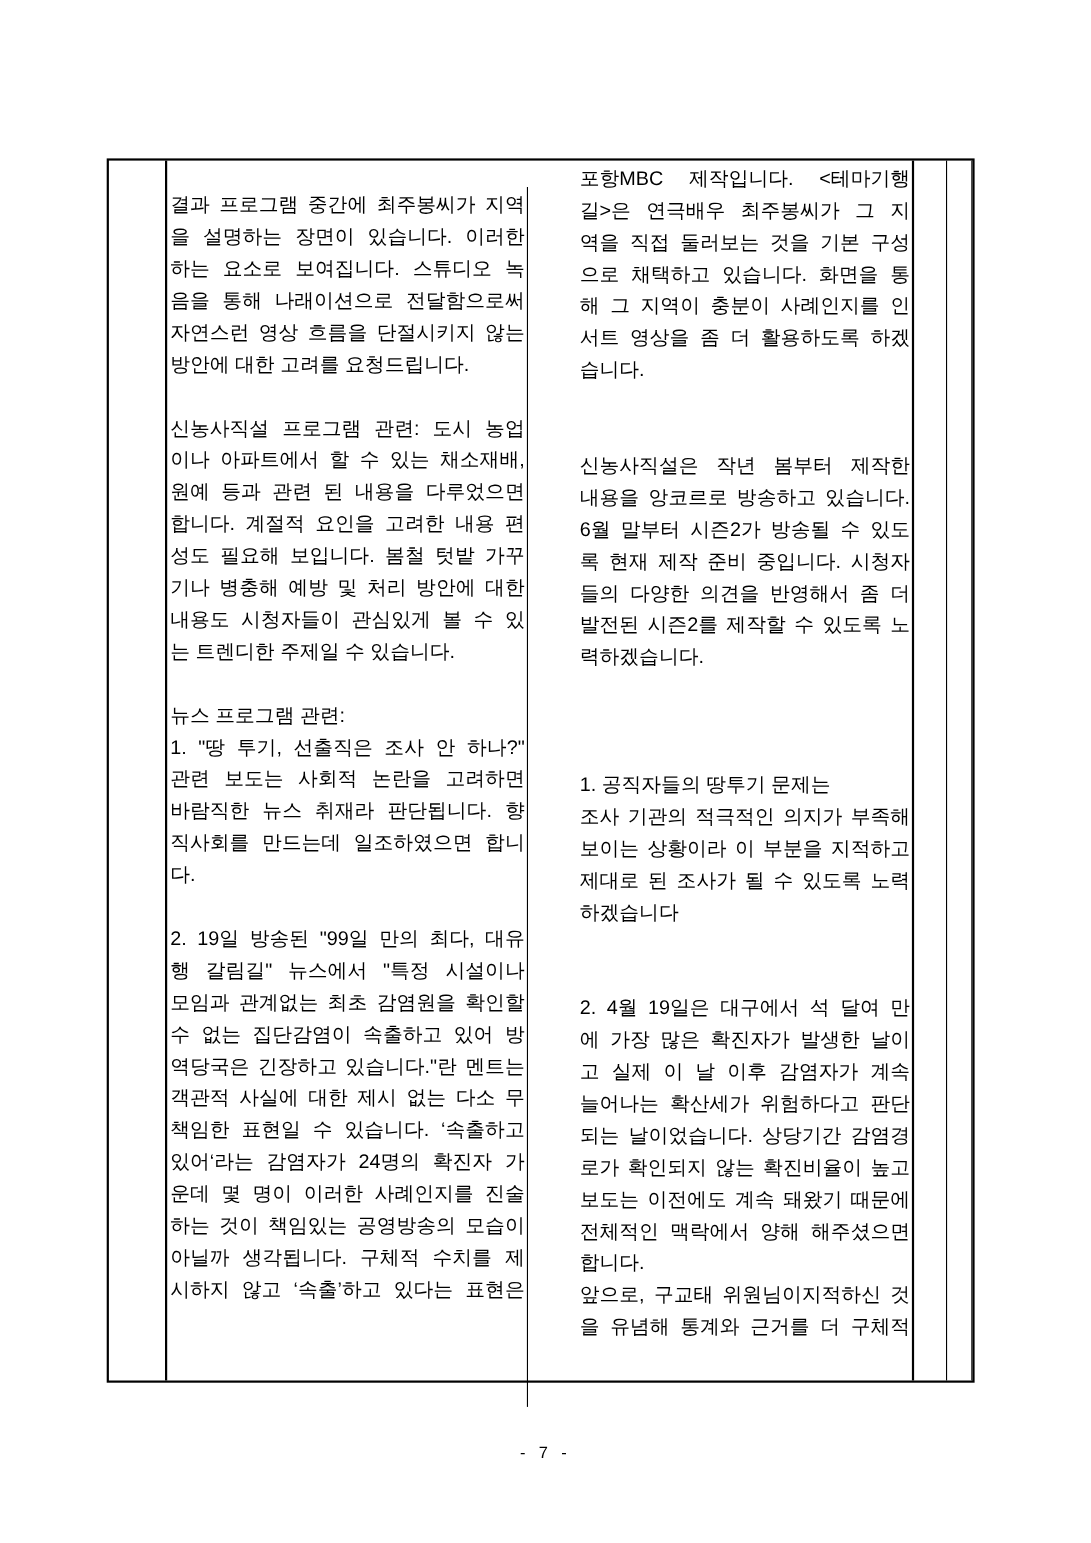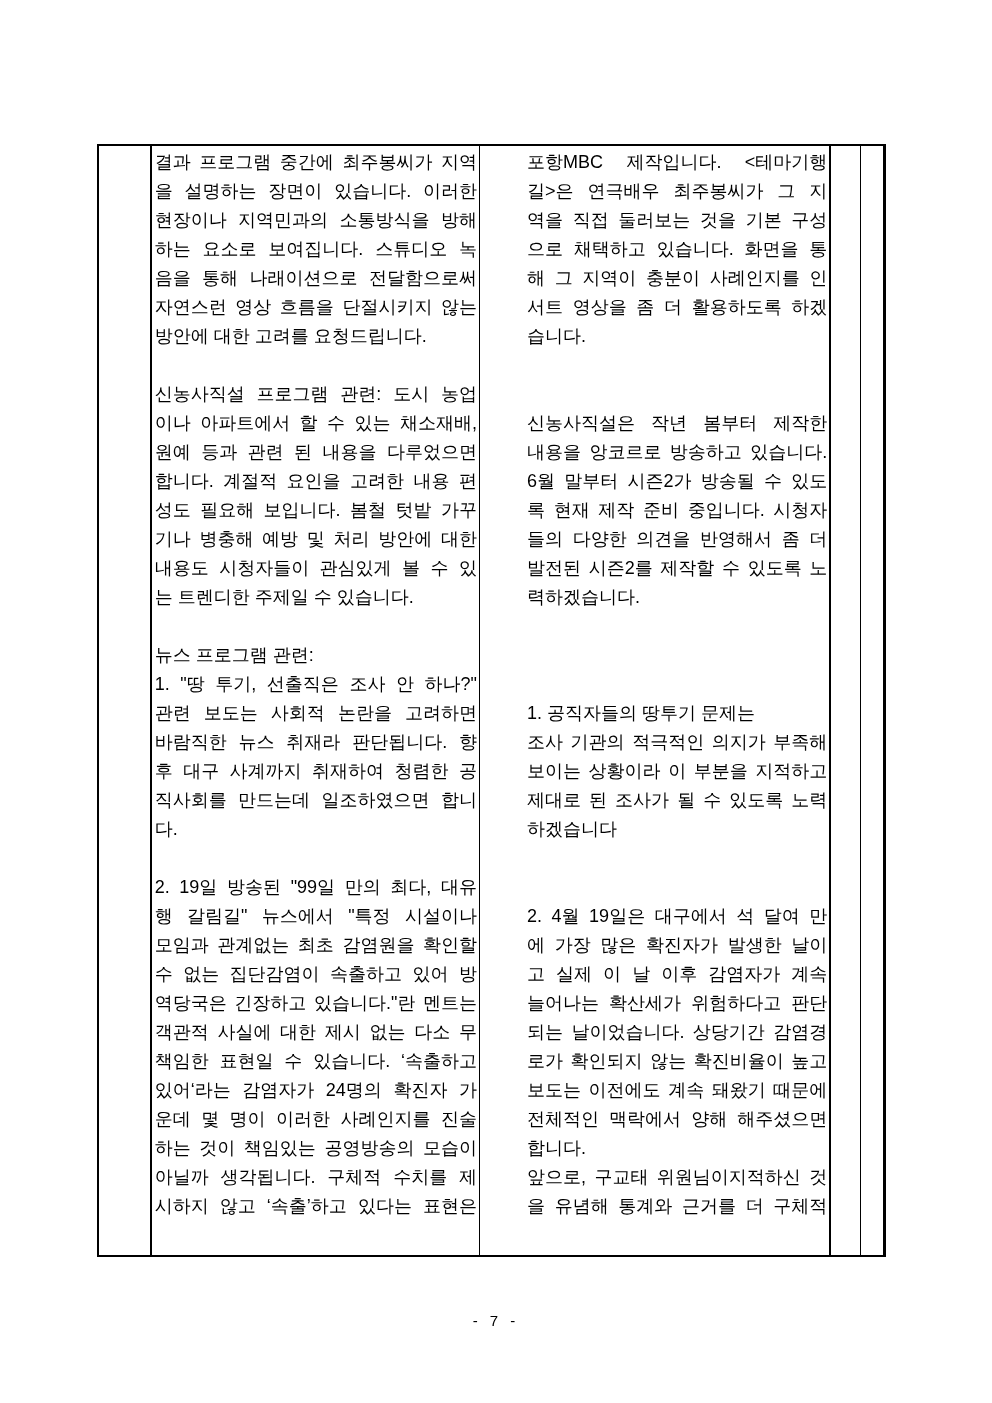--- a/index.html
+++ b/index.html
@@ -35,20 +35,21 @@
     overflow: hidden;
   }
   .col-label {
     width: 55px;
     border-right: 2px solid #000000;
   }
   .col-left {
     width: 343px;
     border-right: 1px solid #000000;
     padding: 2px 2px 0 3px;
+    margin-top: 24px;
   }
   .col-right {
     width: 320px;
     border-right: 2px solid #000000;
     padding: 2px 2px 0 2px;
     margin-left: 45px;
   }
   .col-n1 {
     width: 31px;
     border-right: 1px solid #000000;
@@ -89,40 +90,38 @@
 </style>
 </head>
 <body>
 
 <div class="page">
   <div class="doc-table">
     <div class="col col-label"></div>
     <div class="col col-left" id="col-left">
         <div class="line">결과 프로그램 중간에 최주봉씨가 지역</div>
         <div class="line">을 설명하는 장면이 있습니다. 이러한</div>
-        <div class="line">현장이나 지역민과의 소통방식을 방해</div>
         <div class="line">하는 요소로 보여집니다. 스튜디오 녹</div>
         <div class="line">음을 통해 나래이션으로 전달함으로써</div>
         <div class="line">자연스런 영상 흐름을 단절시키지 않는</div>
         <div class="line endline">방안에 대한 고려를 요청드립니다.</div>
         <div class="line endline"></div>
         <div class="line">신농사직설 프로그램 관련: 도시 농업</div>
         <div class="line">이나 아파트에서 할 수 있는 채소재배,</div>
         <div class="line">원예 등과 관련 된 내용을 다루었으면</div>
         <div class="line">합니다. 계절적 요인을 고려한 내용 편</div>
         <div class="line">성도 필요해 보입니다. 봄철 텃밭 가꾸</div>
         <div class="line">기나 병충해 예방 및 처리 방안에 대한</div>
         <div class="line">내용도 시청자들이 관심있게 볼 수 있</div>
         <div class="line endline">는 트렌디한 주제일 수 있습니다.</div>
         <div class="line endline"></div>
         <div class="line endline">뉴스 프로그램 관련:</div>
         <div class="line">1. "땅 투기, 선출직은 조사 안 하나?"</div>
         <div class="line">관련 보도는 사회적 논란을 고려하면</div>
         <div class="line">바람직한 뉴스 취재라 판단됩니다. 향</div>
-        <div class="line">후 대구 사계까지 취재하여 청렴한 공</div>
         <div class="line">직사회를 만드는데 일조하였으면 합니</div>
         <div class="line endline">다.</div>
         <div class="line endline"></div>
         <div class="line">2. 19일 방송된 "99일 만의 최다, 대유</div>
         <div class="line">행 갈림길" 뉴스에서 "특정 시설이나</div>
         <div class="line">모임과 관계없는 최초 감염원을 확인할</div>
         <div class="line">수 없는 집단감염이 속출하고 있어 방</div>
         <div class="line">역당국은 긴장하고 있습니다."란 멘트는</div>
         <div class="line">객관적 사실에 대한 제시 없는 다소 무</div>
         <div class="line">책임한 표현일 수 있습니다. ‘속출하고</div>

